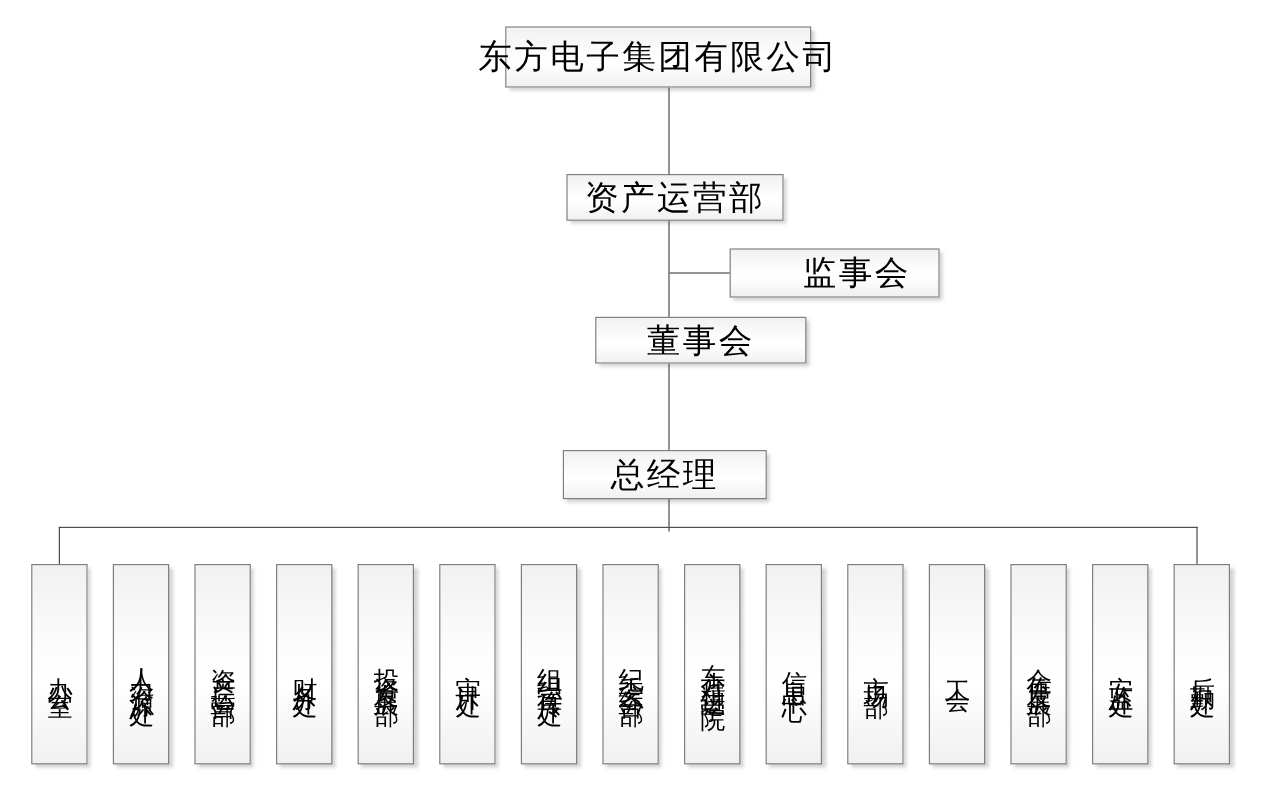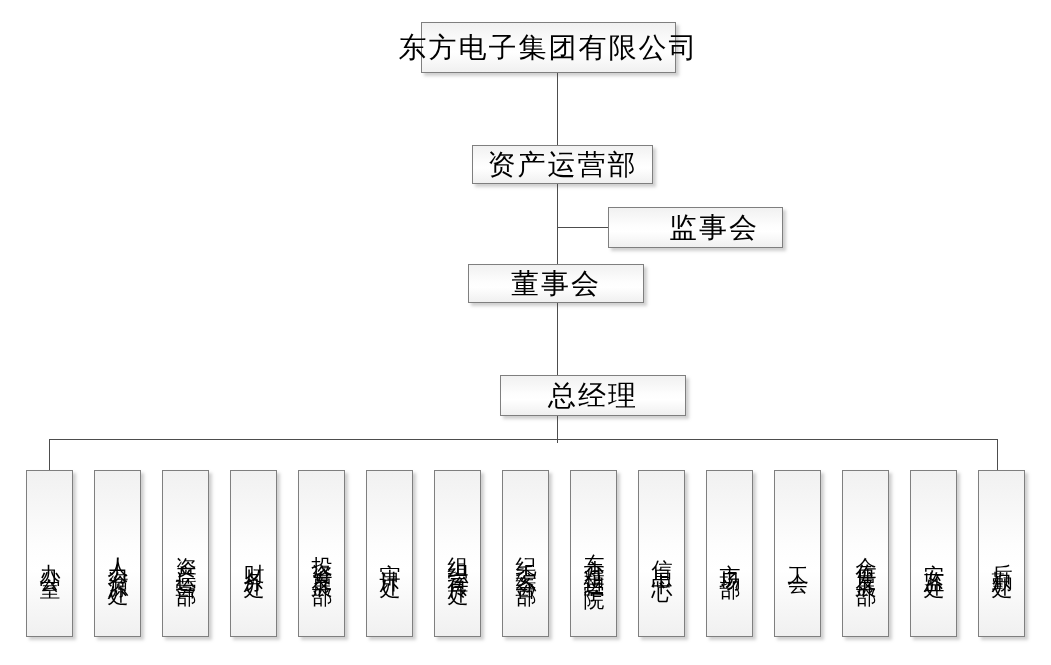--- a/index.html
+++ b/index.html
@@ -32,22 +32,22 @@
     white-space: nowrap;
   }
   .line {
     position: absolute;
     background: #4d4d4d;
   }
   
   #node-company        { left: 421px; top: 22px;  width: 255px; height: 51px; }
   #node-shareholders   { left: 472px; top: 145px; width: 181px; height: 39px; }
   #node-supervisors    { left: 608px; top: 207px; width: 175px; height: 41px; padding-left: 37px; }
-  #node-directors      { left: 468px; top: 264px; width: 176px; height: 39px; }
-  #node-gm             { left: 500px; top: 375px; width: 186px; height: 41px; }
+  #node-directors      { left: 496px; top: 264px; width: 176px; height: 39px; }
+  #node-gm             { left: 469px; top: 375px; width: 170px; height: 41px; }
   
   #line-company-shareholders { left: 557px; top: 73px;  width: 1px;   height: 72px; }
   #line-shareholders-directors { left: 557px; top: 184px; width: 1px;  height: 80px; }
   #line-branch-supervisors   { left: 558px; top: 227px; width: 50px;  height: 1px; }
   #line-directors-gm         { left: 557px; top: 303px; width: 1px;   height: 72px; }
   #line-gm-rail              { left: 557px; top: 416px; width: 1px;   height: 27px; }
   #line-rail                 { left: 49px;  top: 439px; width: 949px; height: 1px; }
   #line-stub-left            { left: 49px;  top: 439px; width: 1px;   height: 31px; }
   #line-stub-right           { left: 997px; top: 439px; width: 1px;   height: 31px; }
   

